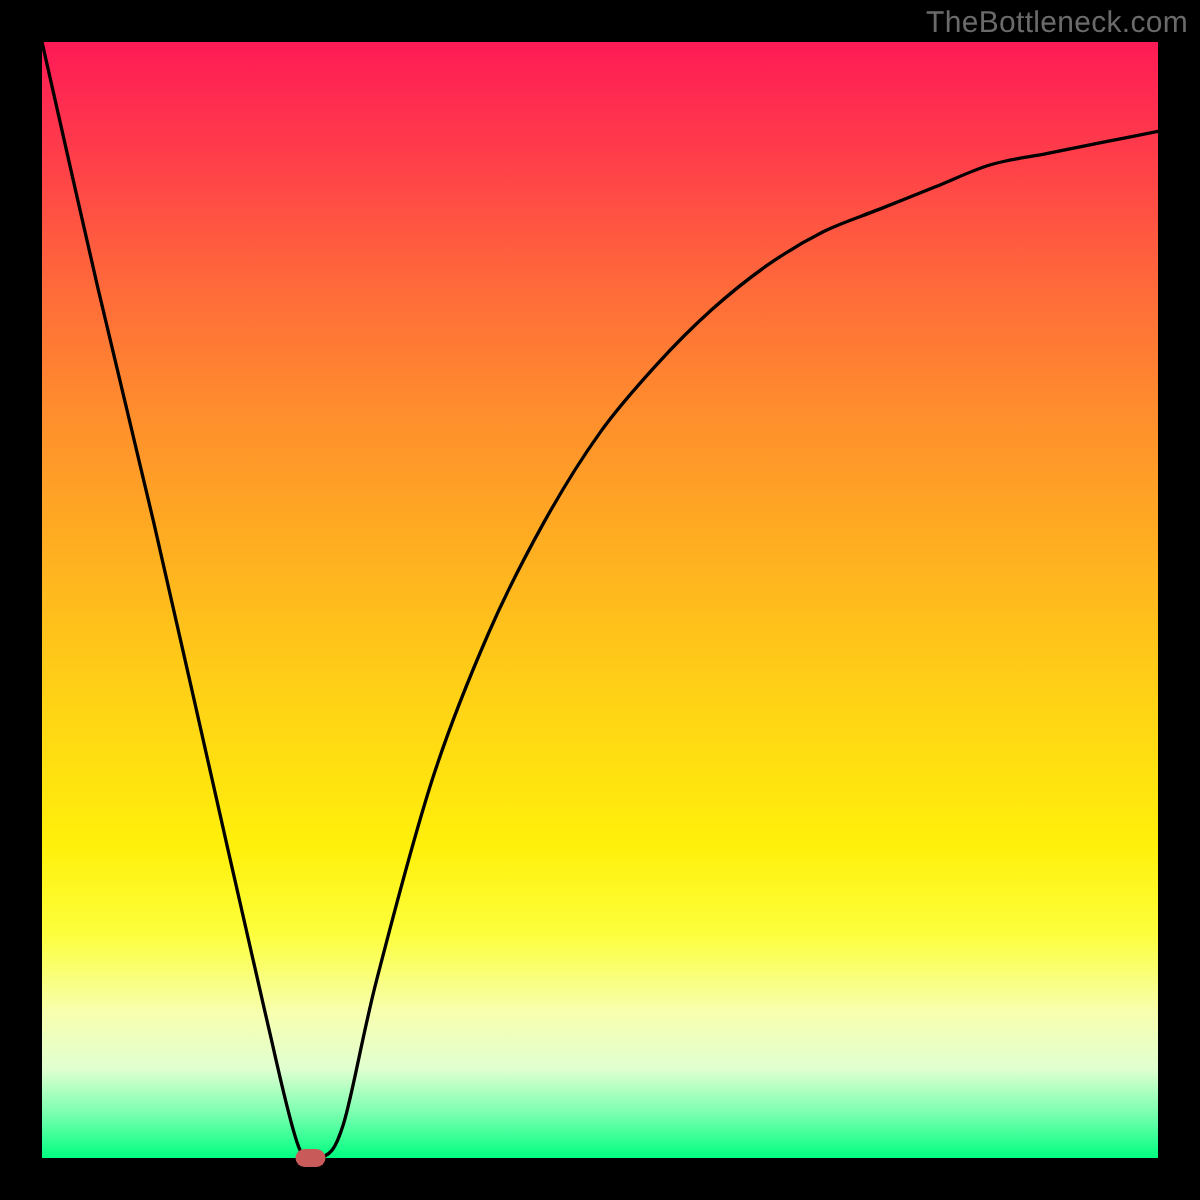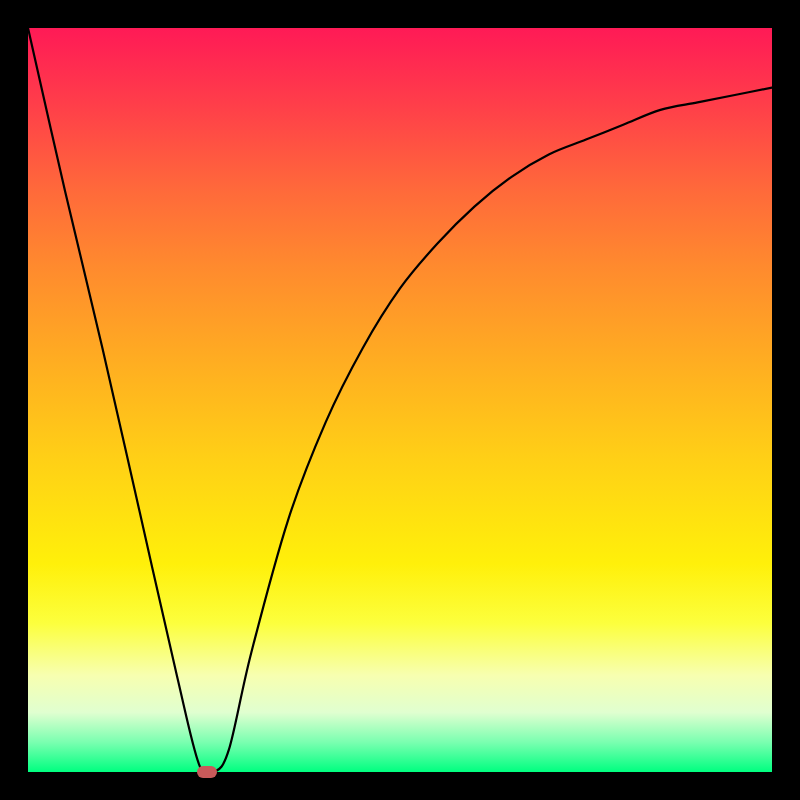--- a/index.html
+++ b/index.html
@@ -58,19 +58,20 @@
     width: 20px;
     height: 12px;
     border-radius: 6px;
     background: #c85a5a;
   }
 </style>
 </head>
 <body>
 
 <div class="frame">
+  <div class="watermark">TheBottleneck.com</div>
   <div class="plot">
     <svg class="curve" viewBox="0 0 744 744" preserveAspectRatio="none">
       <path id="curve-path" fill="none" stroke="#000" stroke-width="2.2" stroke-linejoin="round" stroke-linecap="round" d="M 0 0 C 6.2 27.27999999999999, 24.800000000000004 110.35999999999996, 37.2 163.67999999999995 C 49.6 216.99999999999994, 62.00000000000001 266.6, 74.4 319.92 C 86.80000000000001 373.24, 99.19999999999999 429.04, 111.6 483.6 C 124 538.16, 138.88 605.12, 148.8 647.28 C 158.72000000000003 689.4399999999999, 164.92000000000002 720.4399999999999, 171.12 736.56 C 177.32 752.68, 181.04 746.48, 186 744 C 190.96 741.52, 194.68000000000004 741.52, 200.88000000000002 721.68 C 207.08 701.8399999999999, 213.28 663.4000000000001, 223.2 624.96 C 233.11999999999998 586.52, 247.99999999999997 529.48, 260.4 491.03999999999996 C 272.79999999999995 452.59999999999997, 285.20000000000005 422.84, 297.6 394.32 C 310 365.8, 322.40000000000003 342.24, 334.8 319.92 C 347.2 297.6, 359.6 277.76, 372 260.4 C 384.4 243.03999999999996, 396.80000000000007 229.4, 409.20000000000005 215.76 C 421.6 202.11999999999998, 434 189.71999999999994, 446.4 178.55999999999995 C 458.79999999999995 167.39999999999995, 471.20000000000005 157.47999999999993, 483.6 148.79999999999995 C 496 140.11999999999998, 508.4 132.68, 520.8 126.48000000000002 C 533.1999999999999 120.28000000000003, 545.6 116.56000000000002, 558 111.60000000000002 C 570.4 106.64000000000003, 582.8000000000001 101.68000000000002, 595.2 96.72000000000003 C 607.6 91.76000000000003, 620 85.56000000000004, 632.4 81.84000000000003 C 644.8 78.12000000000002, 657.2 76.88, 669.6 74.39999999999998 C 682 71.91999999999996, 694.4 69.43999999999993, 706.8 66.95999999999992 C 719.1999999999999 64.47999999999992, 737.8 60.75999999999997, 744 59.51999999999998"></path>
     </svg>
     <div id="marker-dot" class="dot" style="left: 168.56px; top: 738px;"></div>
   </div>
 </div>
 
 </body></html>

